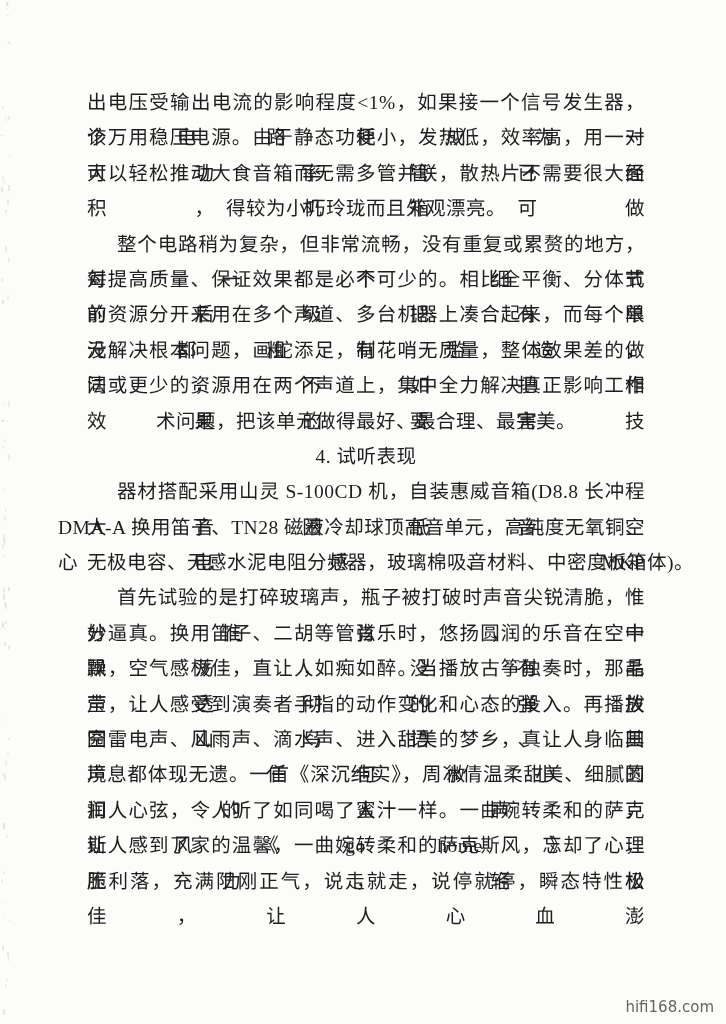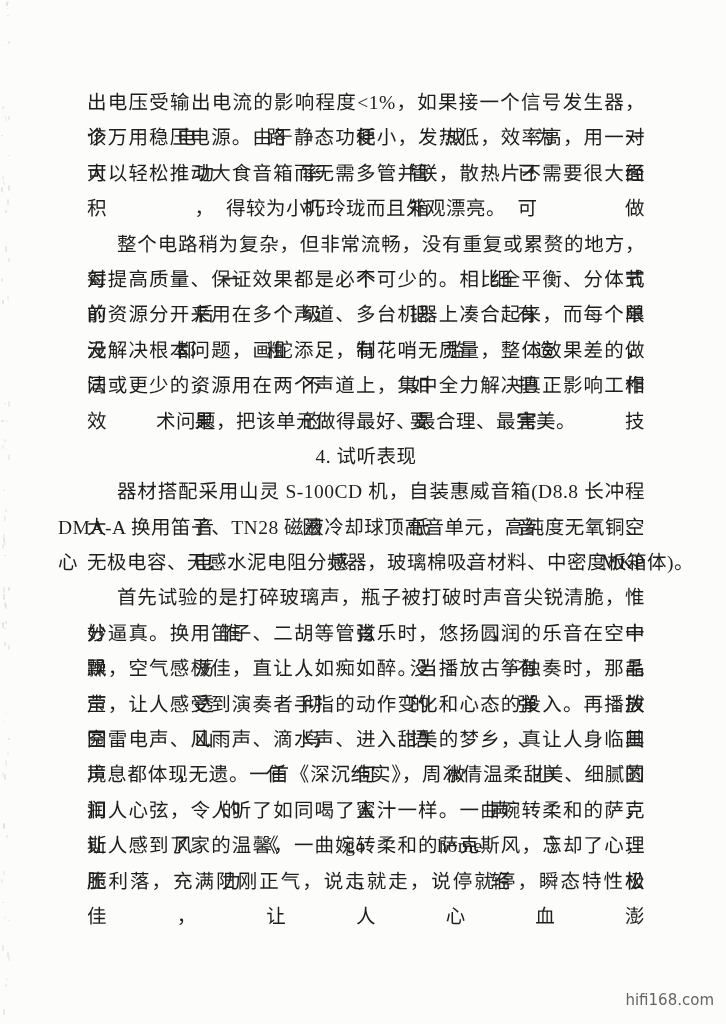--- a/index.html
+++ b/index.html
@@ -53,21 +53,21 @@
     text-align-last: justify;
     text-justify: inter-character;
     word-break: break-all;
   }
   .line.indent { text-indent: 30px; }
   .line.bleed  { margin-left: -29px; }
   
   .watermark {
     position: absolute;
     right: 12px;
-    bottom: 15px;
+    bottom: 8px;
     font-family: "DejaVu Sans", sans-serif;
     font-size: 15px;
     color: #646464;
   }
 </style>
 </head>
 <body>
 
 <div class="page">
   <div class="edge-noise">

